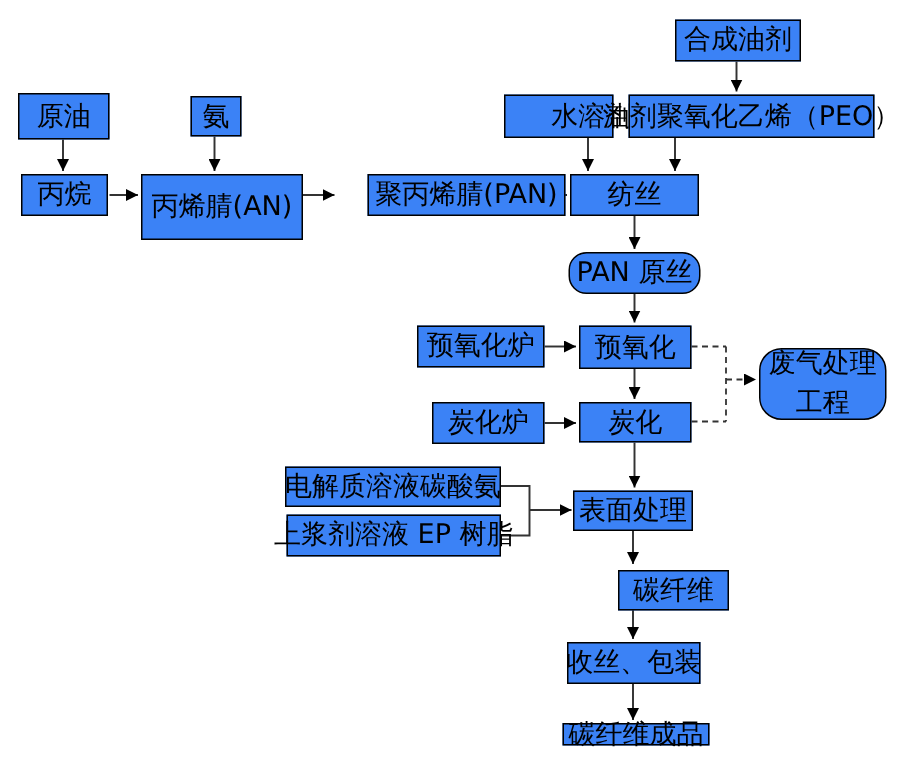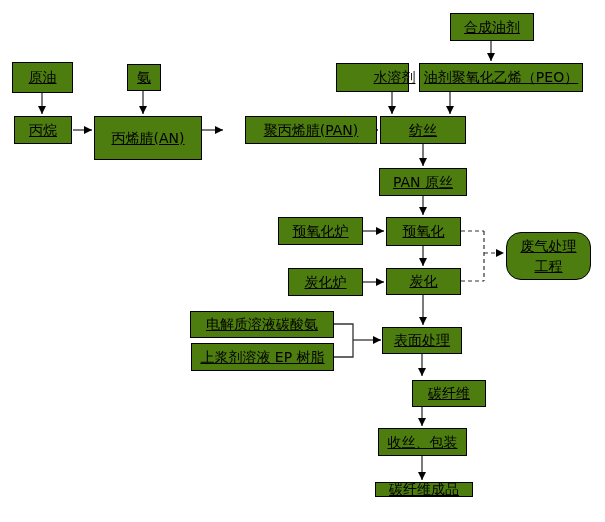--- a/index.html
+++ b/index.html
@@ -14,29 +14,28 @@
   }
   .connector-layer {
     position: absolute;
     left: 0; top: 0;
     width: 605px; height: 522px;
   }
   .node {
     position: absolute;
     box-sizing: border-box;
     border: 1px solid #000000;
-    background: #4d7c0f;
+    background: #3b82f6;
     display: flex;
     align-items: center;
     justify-content: center;
-    font-size: 14px;
+    font-size: 18px;
     line-height: 1.2;
     text-align: center;
     white-space: nowrap;
-    text-decoration: underline;
   }
   .node.multiline {
     flex-direction: column;
     line-height: 1.45;
   }
 </style>
 </head>
 <body>
 
 <div class="stage">
@@ -86,21 +85,21 @@
   <div class="node" style="left:225px; top:116px; width:132px; height:28px;margin-left:20px;">聚丙烯腈(PAN)</div>
 
   <div class="node" style="left:450px; top:13px; width:84px; height:28px;">合成油剂</div>
 
   <div class="node" style="left:336px; top:63px; width:73px; height:29px;padding-left:44px;">水溶剂</div>
 
   <div class="node" style="left:419px; top:63px; width:164px; height:29px;">油剂聚氧化乙烯（PEO）</div>
 
   <div class="node" style="left:380px; top:116px; width:86px; height:28px;">纺丝</div>
 
-  <div class="node" style="left:379px; top:168px; width:88px; height:28px;">PAN 原丝</div>
+  <div class="node" style="left:379px; top:168px; width:88px; height:28px;border-radius:12px;">PAN 原丝</div>
 
   <div class="node" style="left:278px; top:217px; width:85px; height:28px;">预氧化炉</div>
 
   <div class="node" style="left:386px; top:217px; width:75px; height:29px;">预氧化</div>
 
   <div class="node" style="left:288px; top:268px; width:75px; height:28px;">炭化炉</div>
 
   <div class="node" style="left:386px; top:268px; width:75px; height:27px;">炭化</div>
 
   <div class="node multiline" style="left:506px; top:232px; width:85px; height:48px;border-radius:15px;">

